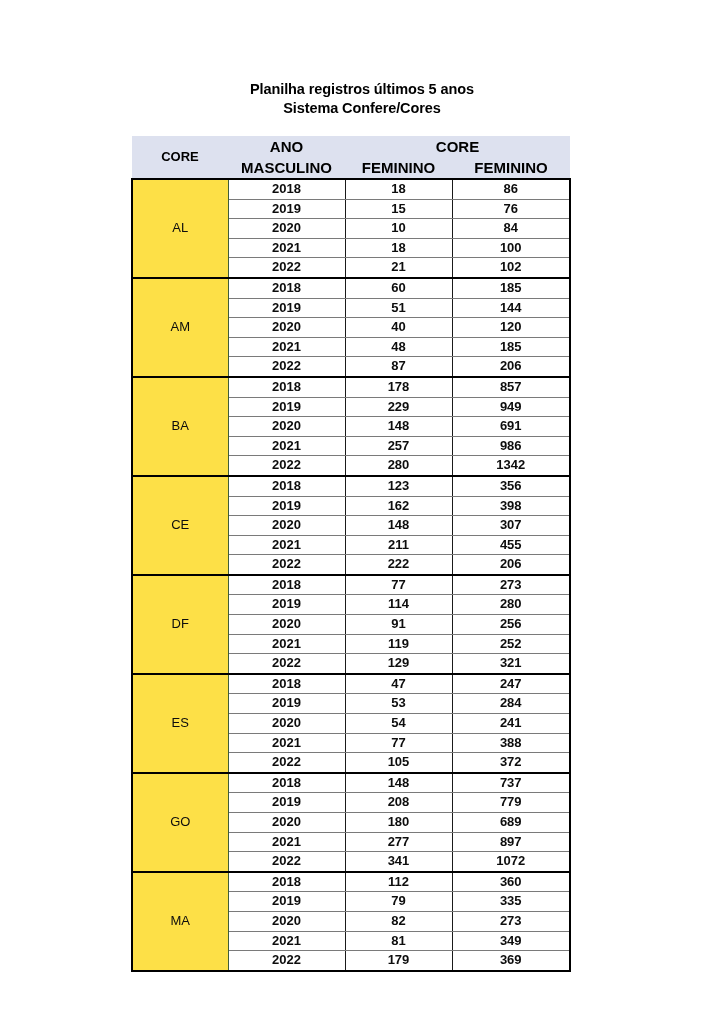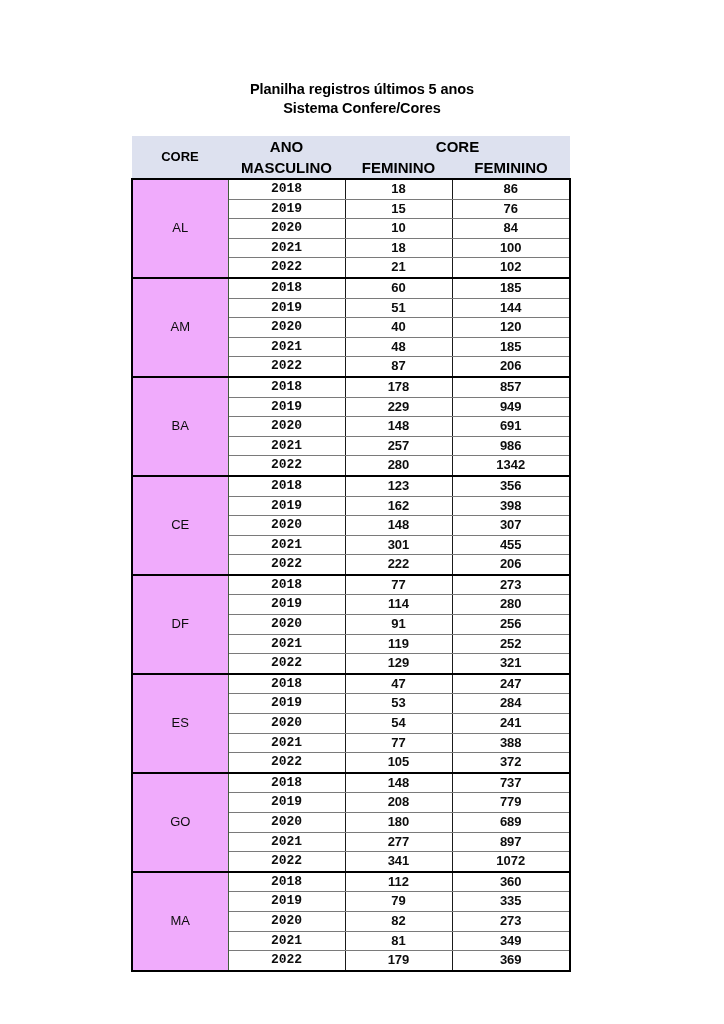--- a/index.html
+++ b/index.html
@@ -90,31 +90,31 @@
     border-left: 1.5px solid #1a1a1a;
     border-right: 1.5px solid #1a1a1a;
     border-top: 1px solid #7a7a7a;
     border-bottom: 1px solid #7a7a7a;
     background: #ffffff;
     white-space: nowrap;
   }
 
   
   td.core-cell {
-    background: #f0abfc;
+    background: #fde047;
     font-size: 13px;
     font-weight: normal;
     color: #0d0d0d;
     border-left: 2.5px solid #000000;
     border-right: 1.5px solid #3f5c3a;
     border-top: 2.5px solid #000000;
     border-bottom: 2.5px solid #000000;
   }
 
-  td.year-cell { font-weight: bold; font-family: Liberation Mono, monospace; }
+  td.year-cell { font-weight: bold; }
   td.num-cell  { font-weight: bold; }
 
   
   td.last-col {
     border-right: 2.5px solid #000000;
   }
 
   
   tr.group-first td { border-top: 2.5px solid #000000; }
   tr.group-last  td { border-bottom: 2.5px solid #000000; }
@@ -239,21 +239,21 @@
             <td class="num-cell">162</td>
             <td class="num-cell last-col">398</td>
           </tr>
           <tr>
             <td class="year-cell">2020</td>
             <td class="num-cell">148</td>
             <td class="num-cell last-col">307</td>
           </tr>
           <tr>
             <td class="year-cell">2021</td>
-            <td class="num-cell">301</td>
+            <td class="num-cell">211</td>
             <td class="num-cell last-col">455</td>
           </tr>
           <tr class="group-last">
             <td class="year-cell">2022</td>
             <td class="num-cell">222</td>
             <td class="num-cell last-col">206</td>
           </tr>
           <tr class="group-first">
             <td class="core-cell" rowspan="5">DF</td>
             <td class="year-cell">2018</td>

